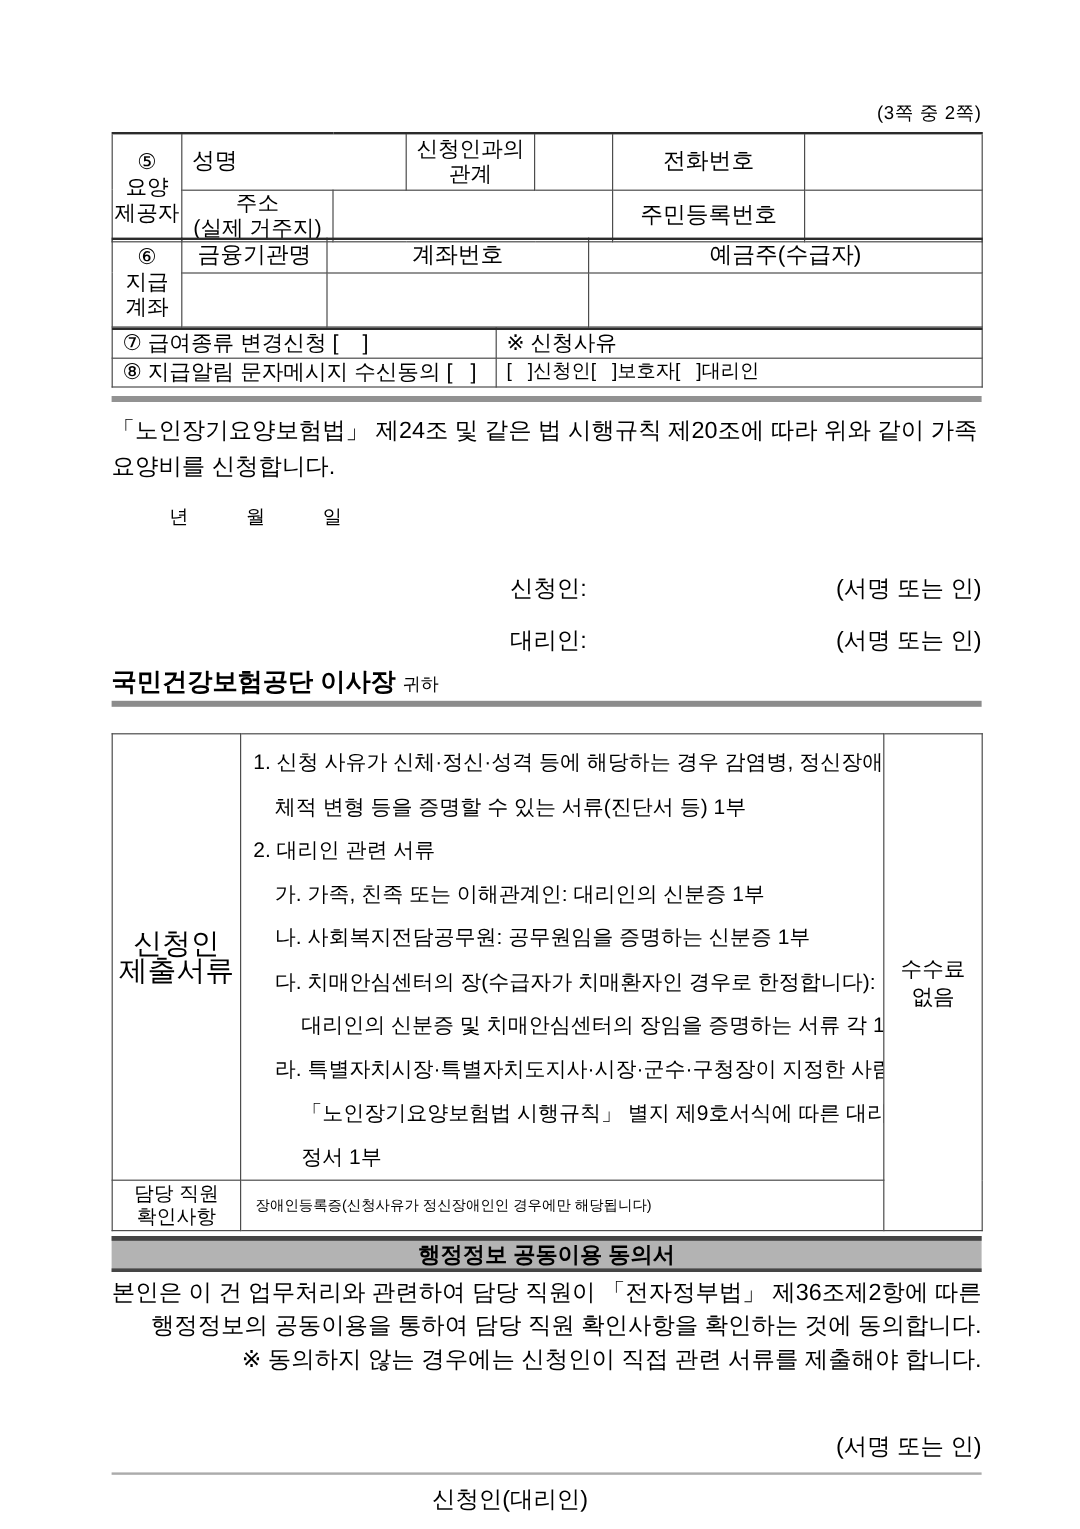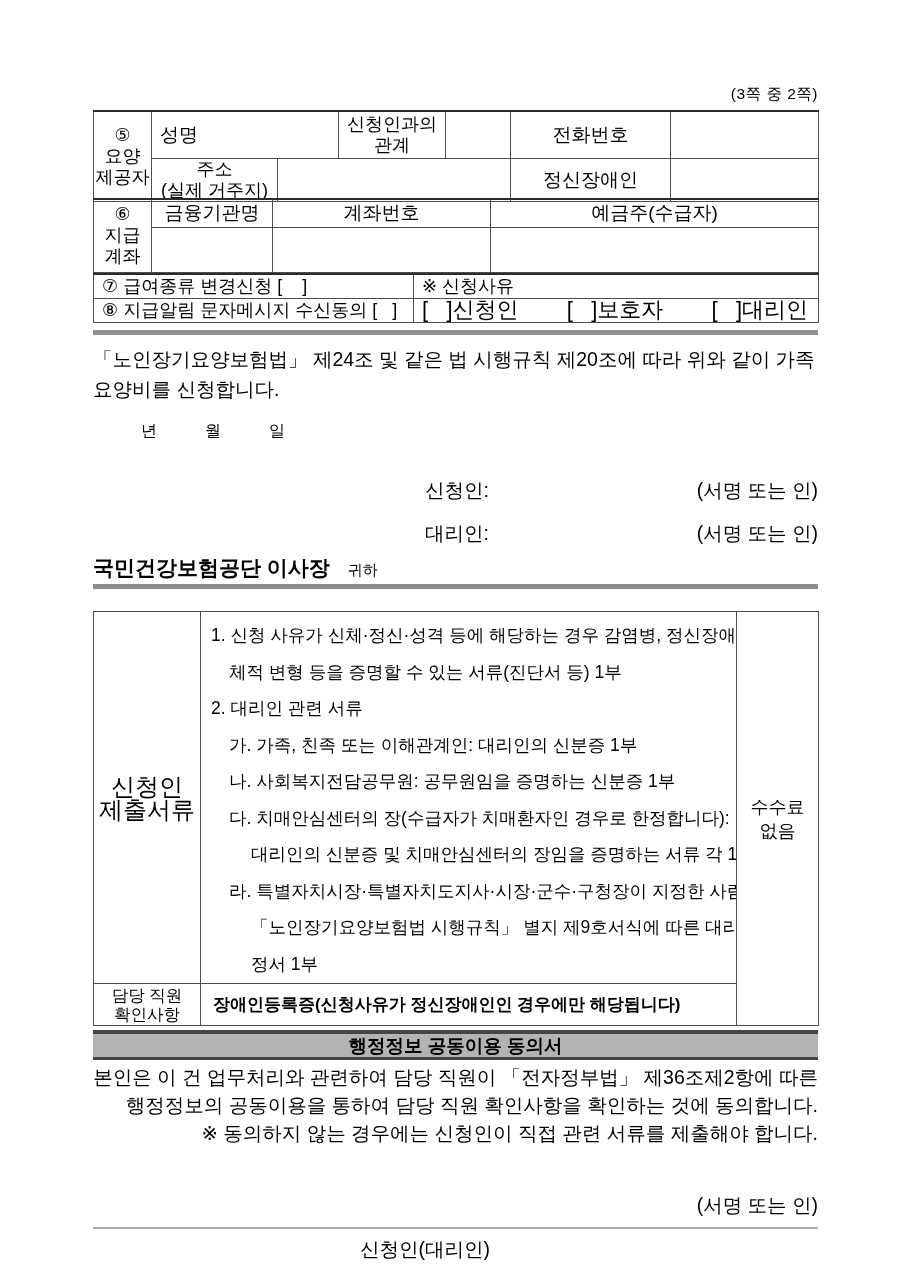--- a/index.html
+++ b/index.html
@@ -35,47 +35,47 @@
   
   .statement{top:344px;width:725px;font-size:19.5px;line-height:30px;text-align:left;}
   .dateline{top:421px;width:725px;font-size:16px;padding-right:6px;box-sizing:border-box;}
   .dateline span{margin-left:48px;}
   .sigrow{width:725px;font-size:19.5px;height:26px;}
   .sig1{top:477px;}
   .sig2{top:520px;}
   .sigrow .lbl{position:absolute;left:332px;}
   .sigrow .note{position:absolute;right:0;}
   .addressee{top:554px;width:725px;font-size:21px;font-weight:bold;}
-  .addressee .suffix{font-size:15px;font-weight:normal;margin-left:12px;}
+  .addressee .suffix{font-size:15px;font-weight:normal;}
   
   .t2{top:611px;border:1.5px solid #2b2b2b;}
   .t2 td{border:1px solid #4d4d4d;}
   .t2 .docrow{height:372px;}
   .t2 .staffrow{height:42px;}
   .t2 .sidelabel{font-size:24px;line-height:23px;}
   .t2 .stafflabel{font-size:16.5px;line-height:19px;}
   .doccell{text-align:left;vertical-align:top;padding-top:5px;}
   .doc-line{line-height:36.5px;font-size:17.5px;white-space:nowrap;}
   .doc-line.ind0{padding-left:10px;}
   .doc-line.ind1{padding-left:28px;}
   .doc-line.ind2{padding-left:50px;}
-  .staffval{text-align:left;padding-left:12px;font-size:17px;font-weight:bold;}
+  .staffval{text-align:left;padding-left:12px;font-size:12px;}
   .feecell{font-size:18px;line-height:24px;}
   
   .banner{top:1030px;width:725px;background:#b3b3b3;border-top:4px solid #454545;
           border-bottom:3px solid #454545;height:23px;line-height:23px;text-align:center;
           font-weight:bold;font-size:18.5px;box-sizing:content-box;}
   .consent{top:1063px;width:725px;font-size:19.5px;line-height:28px;text-align:right;}
   .consent .note{display:block;}
   .signer{top:1192px;width:725px;font-size:19.5px;height:26px;}
   .signer .lbl{position:absolute;left:267px;margin-top:44px;}
   .signer .note{position:absolute;right:0;}
   .endline{top:1227px;width:725px;height:2px;background:#ababab;}
   
-  .optcell{display:flex;justify-content:space-between;padding:0 10px 0 8px;font-size:22px;}
+  .optcell{display:flex;justify-content:flex-start;padding:0 10px 0 8px;font-size:16px;}
 </style>
 </head>
 <body>
 
 <div class="content">
 
   <div class="abs page-ind">(3쪽 중 2쪽)</div>
 
   <table class="abs t1a">
     <colgroup>
@@ -96,21 +96,21 @@
       <td class="ml small">신청인과의
 관계</td>
       <td></td>
       <td>전화번호</td>
       <td></td>
     </tr>
     <tr class="rowB">
       <td class="ml small">주소
 (실제 거주지)</td>
       <td colspan="3"></td>
-      <td>정신장애인</td>
+      <td>주민등록번호</td>
       <td></td>
     </tr>
   </tbody>
     </table>
 
   <table class="abs t1b">
     <colgroup>
         <col style="width:58px">
         <col style="width:121px">
         <col style="width:218px">

